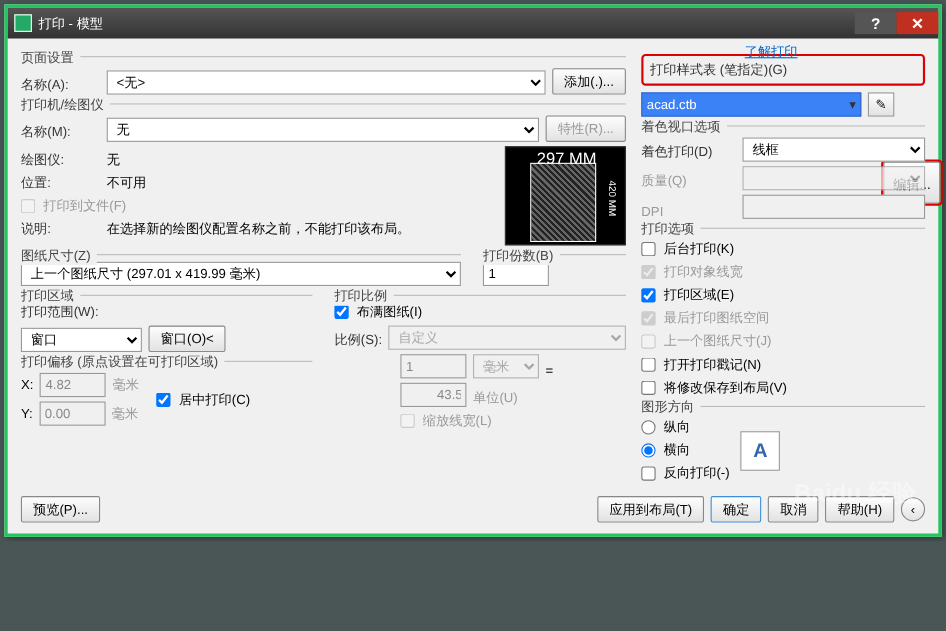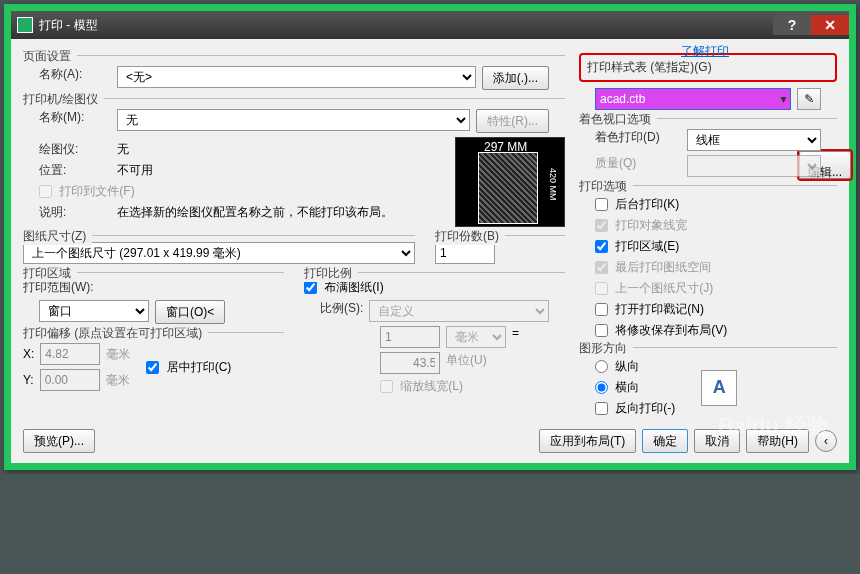--- a/index.html
+++ b/index.html
@@ -1,48 +1,48 @@
 <!DOCTYPE html>
 <html><head>
 <meta charset="utf-8">
 <style>
 * { box-sizing: border-box; margin: 0; padding: 0; font-family: "Microsoft YaHei", SimSun, sans-serif; font-size: 12px; }
 body { background: #4a5555; padding: 4px; }
-.window { width: 852px; background: #f0f0f0; border: 7px solid #22c55e; box-shadow: 2px 2px 8px rgba(0,0,0,.4); }
+.window { width: 852px; background: #f0f0f0; border: 3px solid #22c55e; box-shadow: 2px 2px 8px rgba(0,0,0,.4); }
 .titlebar { height: 28px; background: linear-gradient(#555,#333); display: flex; align-items: center; padding-left: 6px; }
 .titlebar .icon { width: 16px; height: 16px; background: #2a6; margin-right: 6px; border: 1px solid #fff; }
 .titlebar .title { color: #fff; flex: 1; }
 .titlebar .winbtn { height: 20px; width: 38px; display: inline-flex; align-items: center; justify-content: center; color: #fff; font-size: 14px; font-weight: bold; }
 .titlebar .help { background: #555; }
 .titlebar .close { background: #c03020; }
 .content { padding: 8px 12px 10px 12px; position: relative; }
 .link-top { position: absolute; top: 4px; left: 670px; color: #0066cc; text-decoration: underline; }
 .columns { display: flex; gap: 14px; }
 .left { flex: 1; }
 .right { width: 258px; }
 .group { border-top: 1px solid #bbb; padding-top: 6px; margin-top: 8px; position: relative; }
 .group-title { position: absolute; top: -8px; left: 0; background: #f0f0f0; padding-right: 6px; color: #444; }
 .red-group { border: 2px solid #d00; border-radius: 4px; padding: 4px 6px; margin-top: 6px; }
-.row { display: flex; align-items: flex-start; gap: 6px; margin: 4px 16px; }
+.row { display: flex; align-items: flex-end; gap: 6px; margin: 4px 0; }
 .lbl { color: #333; }
 .gray { color: #999; }
 select, input[type=text] { border: 1px solid #999; background: #fff; height: 22px; padding: 0 4px; font-size: 12px; }
 input[disabled], select[disabled] { background: #f0f0f0; color: #888; }
 button { height: 24px; padding: 0 10px; background: linear-gradient(#fdfdfd,#e2e2e2); border: 1px solid #888; border-radius: 2px; font-size: 12px; cursor: pointer; }
 button.disabled { color: #999; }
 input[type=checkbox], input[type=radio] { vertical-align: middle; margin-right: 4px; }
 .preview { width: 110px; height: 90px; background: #000; position: relative; border: 1px solid #333; }
 .preview .rect { position: absolute; top: 14px; left: 22px; width: 60px; height: 72px; border: 1px solid #fff; background: repeating-linear-gradient(45deg,#222,#222 2px,#666 2px,#666 4px); }
-.preview .txt-top { position: absolute; top: 2px; left: 28px; color: #fff; font-size: 12px; }
+.preview .txt-top { position: absolute; top: 2px; left: 28px; color: #fff; font-size: 15px; }
 .preview .txt-side { position: absolute; top: 30px; right: 6px; color: #fff; font-size: 9px; writing-mode: vertical-lr; }
 .spin { width: 60px; }
-.highlight-sel { background: #d946ef; color: #fff; border: 1px solid #3366cc; height: 22px; padding: 0 4px; display: flex; align-items: center; width: 200px; }
+.highlight-sel { background: #3b82f6; color: #fff; border: 1px solid #3366cc; height: 22px; padding: 0 4px; display: flex; align-items: center; width: 200px; }
 .highlight-sel .arrow { margin-left: auto; color: #333; }
 .edit-btn-red { position: absolute; top: 110px; right: -4px; border: 2px solid #d00; border-radius: 4px; }
-.edit-btn-red button { height: 28px; padding: 12px 8px; }
+.edit-btn-red button { height: 38px; padding: 12px 8px; }
 .orient-icon { width: 36px; height: 36px; background: #fff; border: 1px solid #999; display: inline-flex; align-items: center; justify-content: center; color: #36a; font-weight: bold; font-size: 18px; }
 .footer { display: flex; gap: 6px; padding: 8px 0 0 0; align-items: center; }
 .footer .spacer { flex: 1; }
 .watermark { position: absolute; right: 20px; bottom: 22px; color: rgba(255,255,255,.4); font-size: 22px; pointer-events: none; font-weight: bold; }
 .iconbtn { width: 24px; height: 22px; display: inline-flex; align-items: center; justify-content: center; border: 1px solid #999; background: linear-gradient(#fdfdfd,#e2e2e2); }
 .sub-area { display: flex; gap: 20px; }
 .sub-col { flex: 1; }
 .offset-row { display: flex; align-items: center; gap: 6px; margin: 4px 0; }
 .circle-btn { width: 22px; height: 22px; border-radius: 50%; border: 1px solid #888; background: linear-gradient(#fdfdfd,#e2e2e2); display: inline-flex; align-items: center; justify-content: center; }
 </style>
@@ -192,20 +192,24 @@
         <div class="group">
           <div class="group-title">着色视口选项</div>
           <div class="row">
               <span class="lbl" style="width:86px">着色打印(D)</span>
               <select style="flex:1"><option>线框</option></select>
             </div>
           <div class="row">
               <span class="gray" style="width:86px">质量(Q)</span>
               <select style="flex:1" disabled=""><option></option></select>
             </div>
+          <div class="row">
+              <span class="gray" style="width:86px">DPI</span>
+              <input type="text" style="flex: 1 1 0%;" disabled="">
+            </div>
         </div>
 
         <div class="group">
           <div class="group-title">打印选项</div>
           <div class="row">
               <label><input type="checkbox" style=""> <span>后台打印(K)</span></label>
             </div>
           <div class="row">
               <label class="gray"><input type="checkbox" checked="" disabled="" style=""> <span>打印对象线宽</span></label>
             </div>

